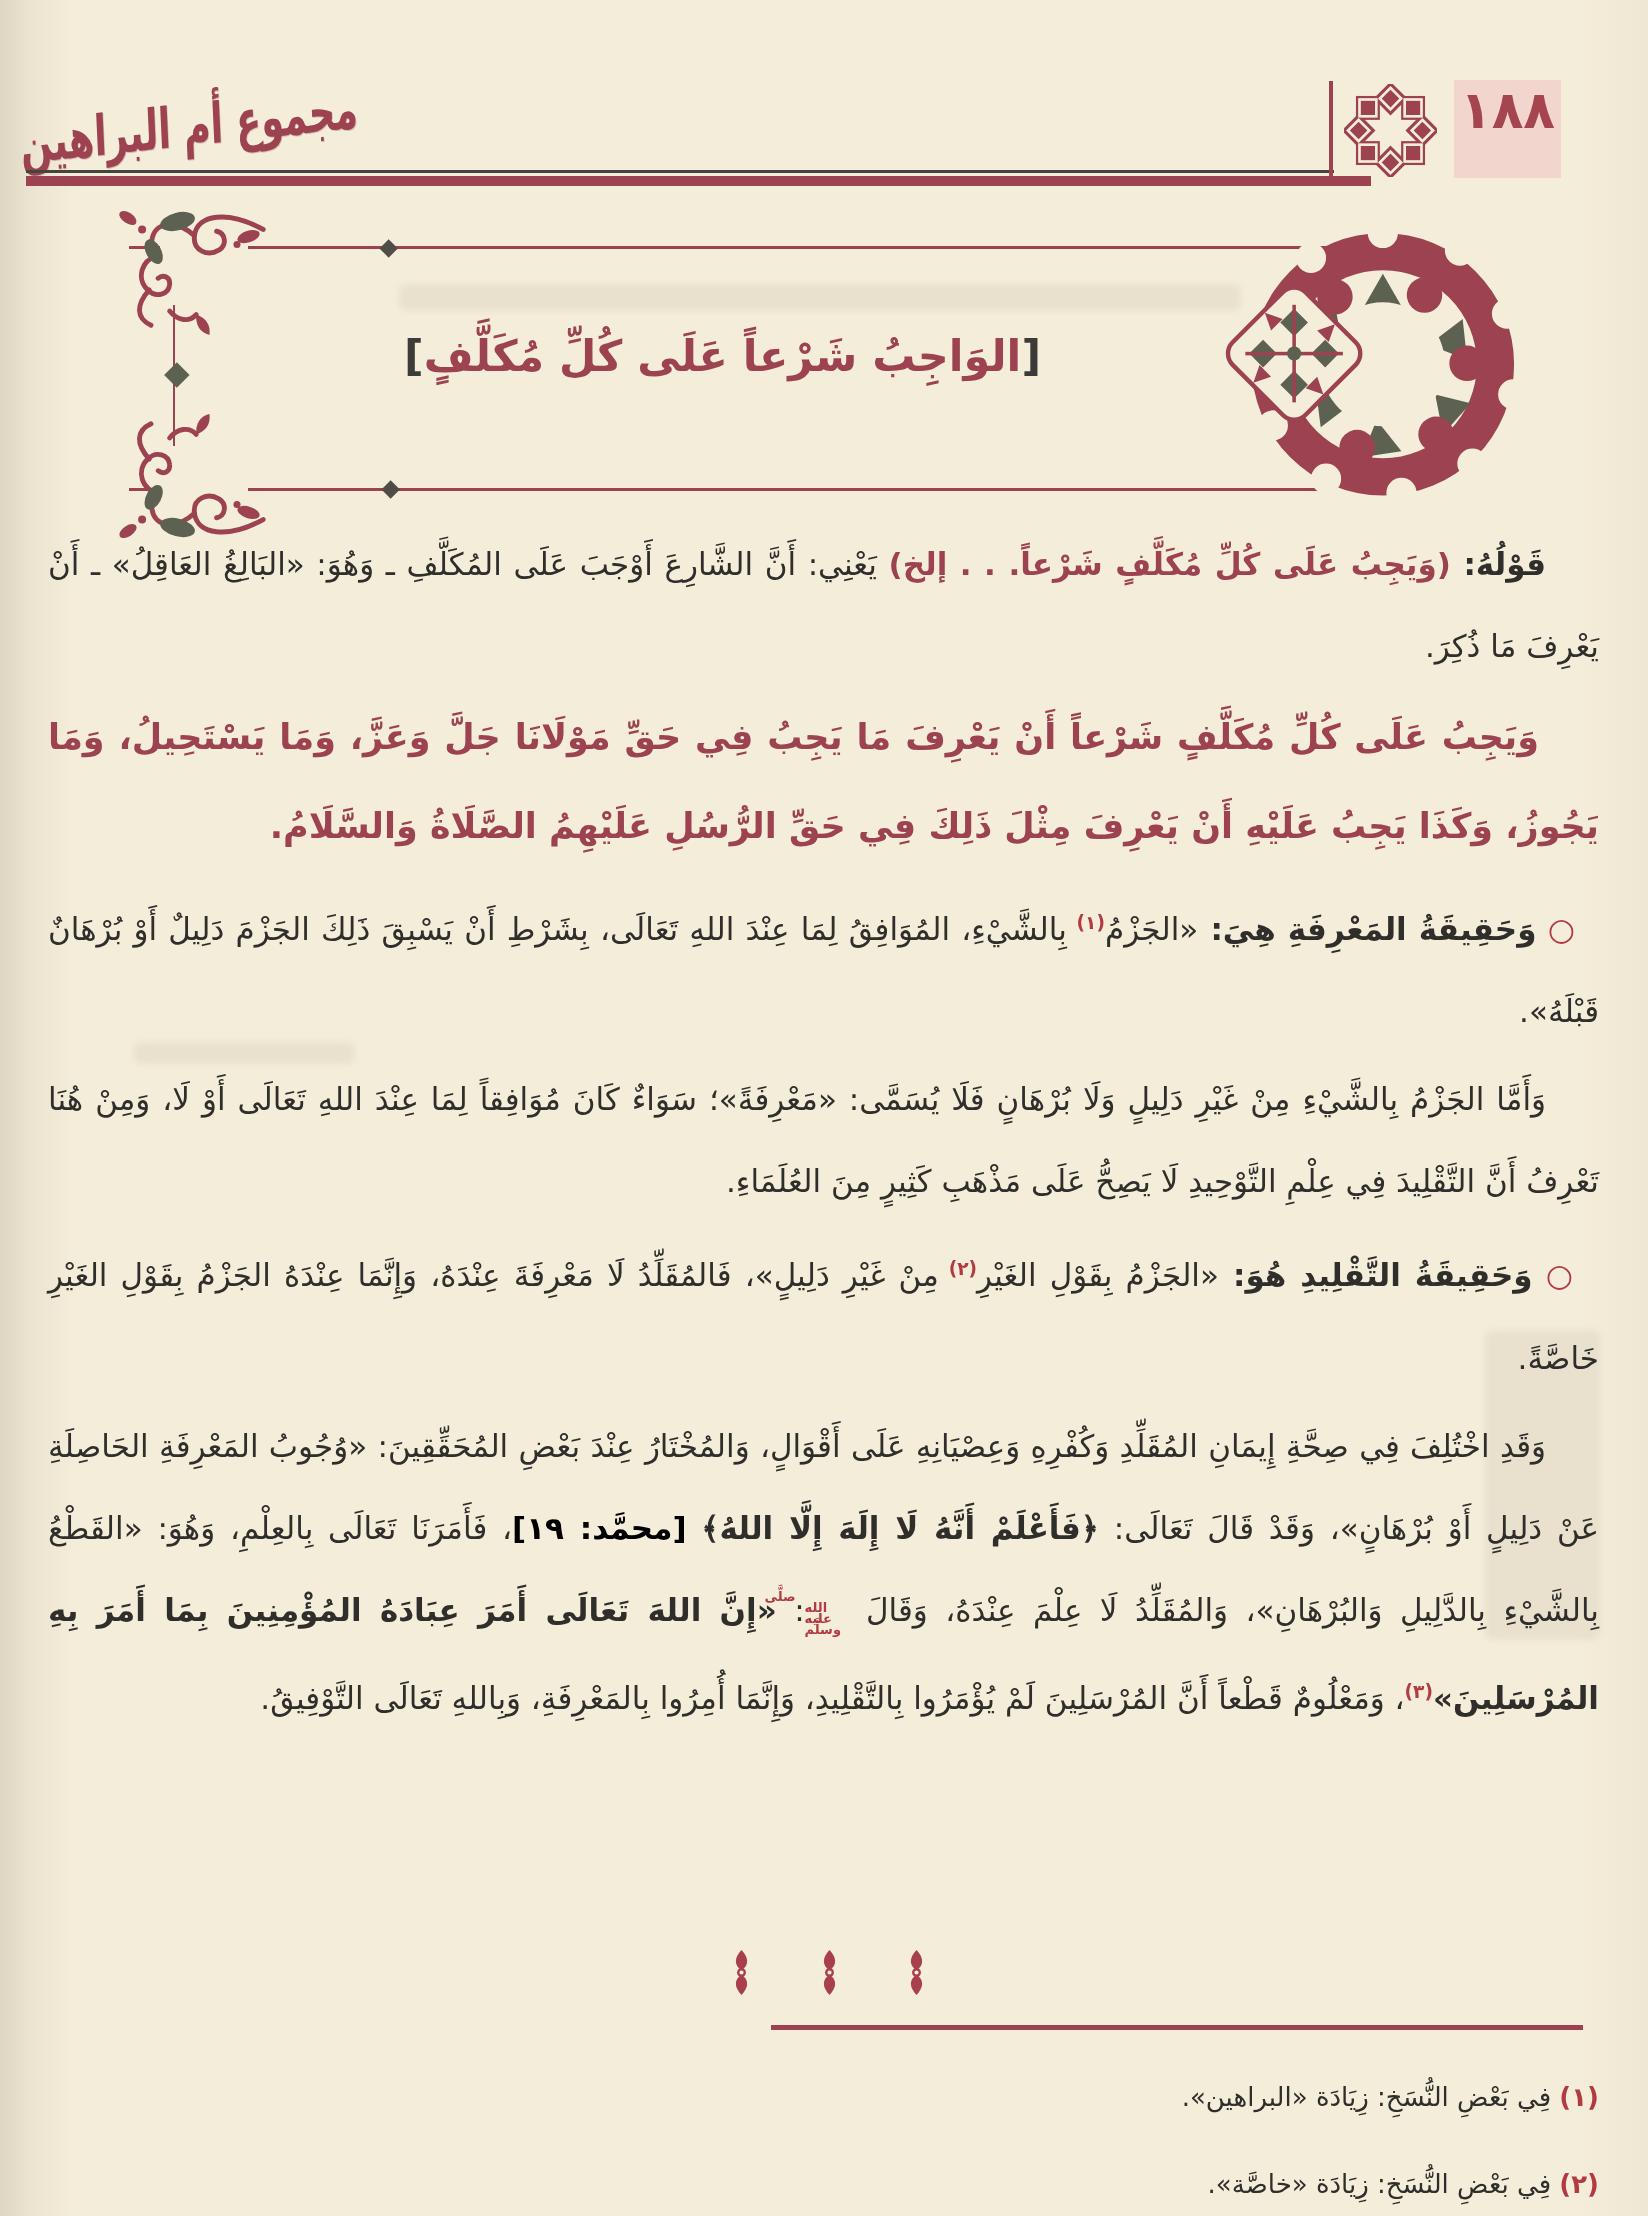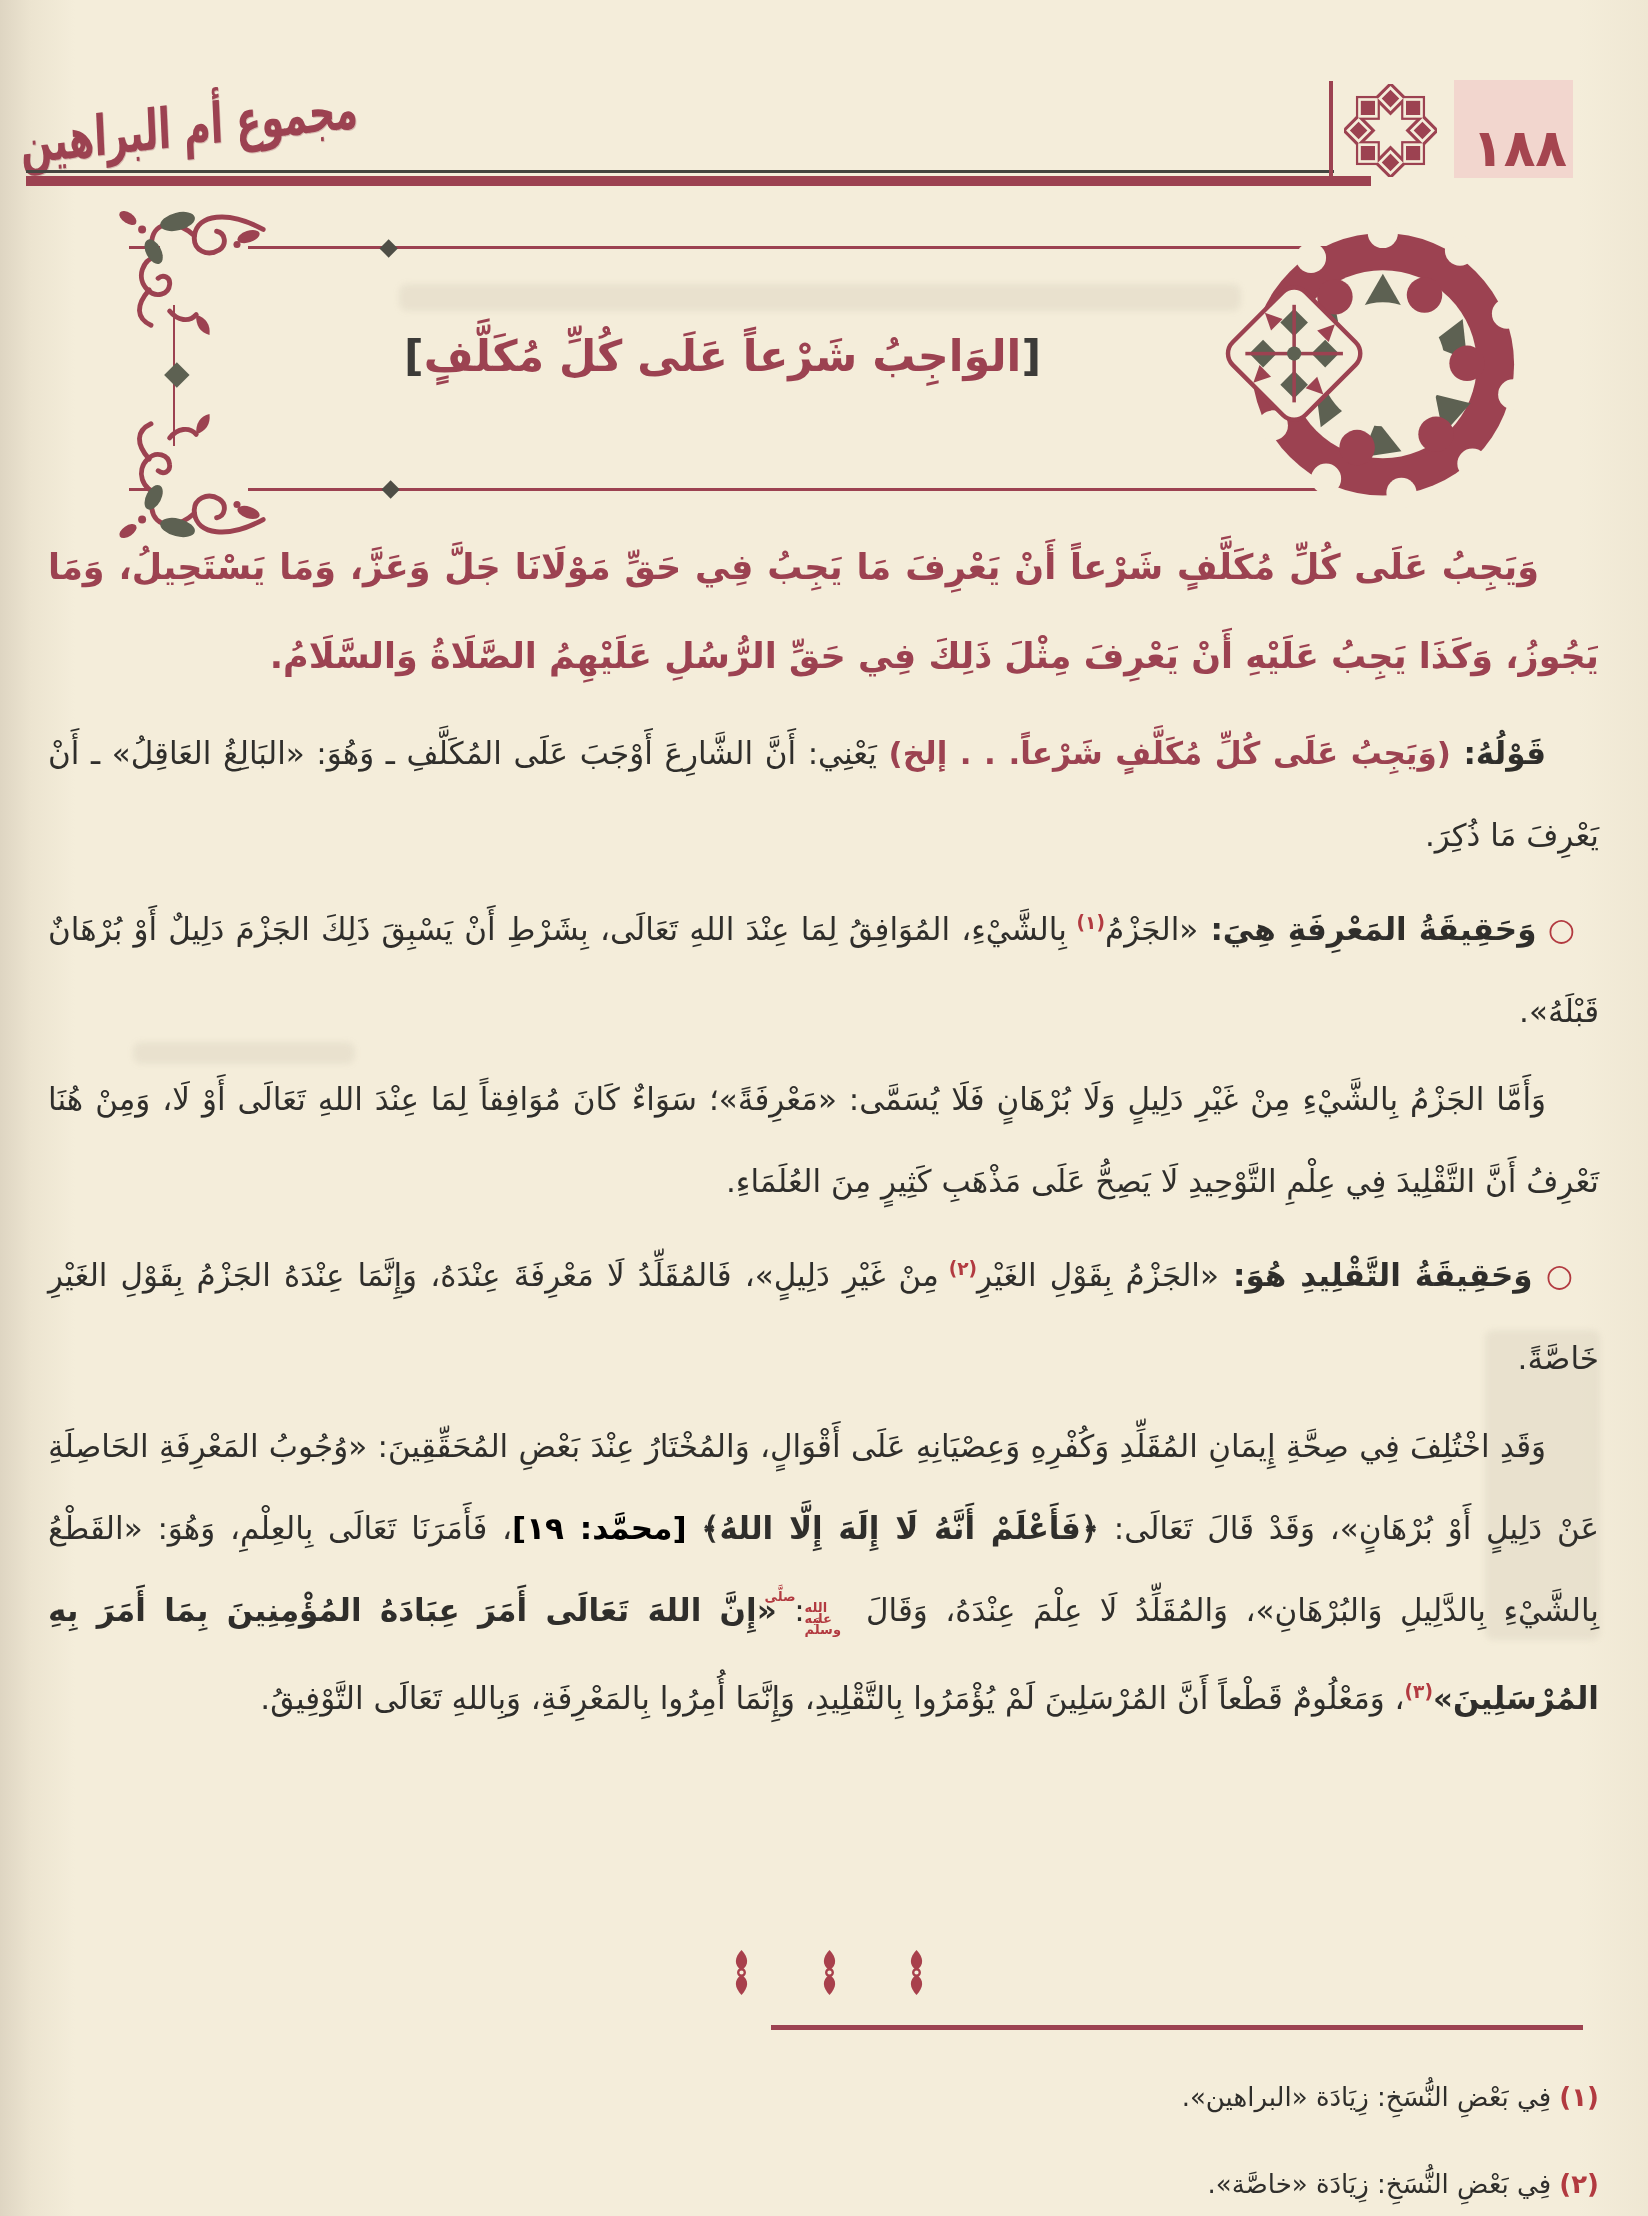--- a/index.html
+++ b/index.html
@@ -19,21 +19,21 @@
     white-space:nowrap;direction:rtl;text-align:center;
     transform:scale(.80,1.22) rotate(-4deg);transform-origin:center;
     text-shadow:0.9px 0.9px 0 rgba(130,45,60,.25);
   }
   .rule-thin{left:26px;top:170px;width:1308px;height:2.7px;background:#454540;}
   .rule-thick{left:26px;top:176px;width:1345px;height:9.8px;background:#9c4251;}
   .head-vline{left:1329px;top:81px;width:4px;height:95px;background:#9c4251;}
   .star-wrap{left:1344px;top:84px;width:93px;height:93px;}
   .pagenum-box{
     left:1454px;top:80px;width:107px;height:98px;background:#f2d6ce;
-    display:flex;align-items:flex-end;justify-content:center;padding-left:12px;
+    display:flex;align-items:flex-start;justify-content:center;
   }
   .pagenum{font-size:52px;font-weight:bold;color:#a5454f;}
   
   .frame-line{background:#9c4251;height:3.1px;}
   .f-top{left:248px;top:246px;width:1083px;}
   .f-top-stub{left:129px;top:246px;width:31px;}
   .f-bottom{left:248px;top:488px;width:1083px;}
   .f-bottom-stub{left:129px;top:488px;width:31px;}
   .f-right{left:1328px;top:246px;width:4px;height:244px;background:#9c4251;}
   .f-leftline{left:173px;top:305px;width:2.2px;height:141px;background:#9c4251;}
@@ -227,22 +227,22 @@
 
 <div class="abs section-title">
   <span class="bracket">[</span><span>الوَاجِبُ شَرْعاً عَلَى كُلِّ مُكَلَّفٍ</span><span class="bracket">]</span>
 </div>
 
 <div class="abs ghost" style="left:399px;top:284px;width:842px;height:26.6px;"></div>
 <div class="abs ghost" style="left:133px;top:1042px;width:222px;height:22px;"></div>
 <div class="abs ghost" style="left:1485px;top:1330px;width:115px;height:310px;"></div>
 
 <div class="abs bodytext" id="body-text">
+    <div class="para p-ind"><span class="seg-bold">قَوْلُهُ: </span><span class="seg-redquote">(وَيَجِبُ عَلَى كُلِّ مُكَلَّفٍ شَرْعاً. . . إلخ)</span><span class="seg-plain"> يَعْنِي: أَنَّ الشَّارِعَ أَوْجَبَ عَلَى المُكَلَّفِ ـ وَهُوَ: «البَالِغُ العَاقِلُ» ـ أَنْ يَعْرِفَ مَا ذُكِرَ.</span></div>
     <div class="para p-matn"><span class="seg-matn">وَيَجِبُ عَلَى كُلِّ مُكَلَّفٍ شَرْعاً أَنْ يَعْرِفَ مَا يَجِبُ فِي حَقِّ مَوْلَانَا جَلَّ وَعَزَّ، وَمَا يَسْتَحِيلُ، وَمَا يَجُوزُ، وَكَذَا يَجِبُ عَلَيْهِ أَنْ يَعْرِفَ مِثْلَ ذَلِكَ فِي حَقِّ الرُّسُلِ عَلَيْهِمُ الصَّلَاةُ وَالسَّلَامُ.</span></div>
-    <div class="para p-ind"><span class="seg-bold">قَوْلُهُ: </span><span class="seg-redquote">(وَيَجِبُ عَلَى كُلِّ مُكَلَّفٍ شَرْعاً. . . إلخ)</span><span class="seg-plain"> يَعْنِي: أَنَّ الشَّارِعَ أَوْجَبَ عَلَى المُكَلَّفِ ـ وَهُوَ: «البَالِغُ العَاقِلُ» ـ أَنْ يَعْرِفَ مَا ذُكِرَ.</span></div>
     <div class="para p-circ"><span class="seg-circle">○ </span><span class="seg-bold">وَحَقِيقَةُ المَعْرِفَةِ هِيَ: </span><span class="seg-plain">«الجَزْمُ</span><span class="seg-marker">(١)</span><span class="seg-plain"> بِالشَّيْءِ، المُوَافِقُ لِمَا عِنْدَ اللهِ تَعَالَى، بِشَرْطِ أَنْ يَسْبِقَ ذَلِكَ الجَزْمَ دَلِيلٌ أَوْ بُرْهَانٌ قَبْلَهُ».</span></div>
     <div class="para p-ind"><span class="seg-plain">وَأَمَّا الجَزْمُ بِالشَّيْءِ مِنْ غَيْرِ دَلِيلٍ وَلَا بُرْهَانٍ فَلَا يُسَمَّى: «مَعْرِفَةً»؛ سَوَاءٌ كَانَ مُوَافِقاً لِمَا عِنْدَ اللهِ تَعَالَى أَوْ لَا، وَمِنْ هُنَا تَعْرِفُ أَنَّ التَّقْلِيدَ فِي عِلْمِ التَّوْحِيدِ لَا يَصِحُّ عَلَى مَذْهَبِ كَثِيرٍ مِنَ العُلَمَاءِ.</span></div>
     <div class="para p-circ"><span class="seg-circle">○ </span><span class="seg-bold">وَحَقِيقَةُ التَّقْلِيدِ هُوَ: </span><span class="seg-plain">«الجَزْمُ بِقَوْلِ الغَيْرِ</span><span class="seg-marker">(٢)</span><span class="seg-plain"> مِنْ غَيْرِ دَلِيلٍ»، فَالمُقَلِّدُ لَا مَعْرِفَةَ عِنْدَهُ، وَإِنَّمَا عِنْدَهُ الجَزْمُ بِقَوْلِ الغَيْرِ خَاصَّةً.</span></div>
     <div class="para p-ind"><span class="seg-plain">وَقَدِ اخْتُلِفَ فِي صِحَّةِ إِيمَانِ المُقَلِّدِ وَكُفْرِهِ وَعِصْيَانِهِ عَلَى أَقْوَالٍ، وَالمُخْتَارُ عِنْدَ بَعْضِ المُحَقِّقِينَ: «وُجُوبُ المَعْرِفَةِ الحَاصِلَةِ عَنْ دَلِيلٍ أَوْ بُرْهَانٍ»، وَقَدْ قَالَ تَعَالَى: </span><span class="seg-quran">﴿فَأَعْلَمْ أَنَّهُ لَا إِلَهَ إِلَّا اللهُ﴾</span><span class="seg-plain"> </span><span class="seg-refred">[محمَّد: ١٩]</span><span class="seg-plain">، فَأَمَرَنَا تَعَالَى بِالعِلْمِ، وَهُوَ: «القَطْعُ بِالشَّيْءِ بِالدَّلِيلِ وَالبُرْهَانِ»، وَالمُقَلِّدُ لَا عِلْمَ عِنْدَهُ، وَقَالَ </span><span class="seg-honorific">صلَّى الله عليه وسلَّم</span><span class="seg-plain">: </span><span class="seg-bold">«إِنَّ اللهَ تَعَالَى أَمَرَ عِبَادَهُ المُؤْمِنِينَ بِمَا أَمَرَ بِهِ المُرْسَلِينَ»</span><span class="seg-marker">(٣)</span><span class="seg-plain">، وَمَعْلُومٌ قَطْعاً أَنَّ المُرْسَلِينَ لَمْ يُؤْمَرُوا بِالتَّقْلِيدِ، وَإِنَّمَا أُمِرُوا بِالمَعْرِفَةِ، وَبِاللهِ تَعَالَى التَّوْفِيقُ.</span></div>
   </div>
 
 <div class="abs divider">
   <svg width="29" height="47" viewBox="0 0 60 100">
     <g fill="#a8404c">
       <path d="M30 2 C 45 18, 47 34, 30 45 C 13 34, 15 18, 30 2"></path>

